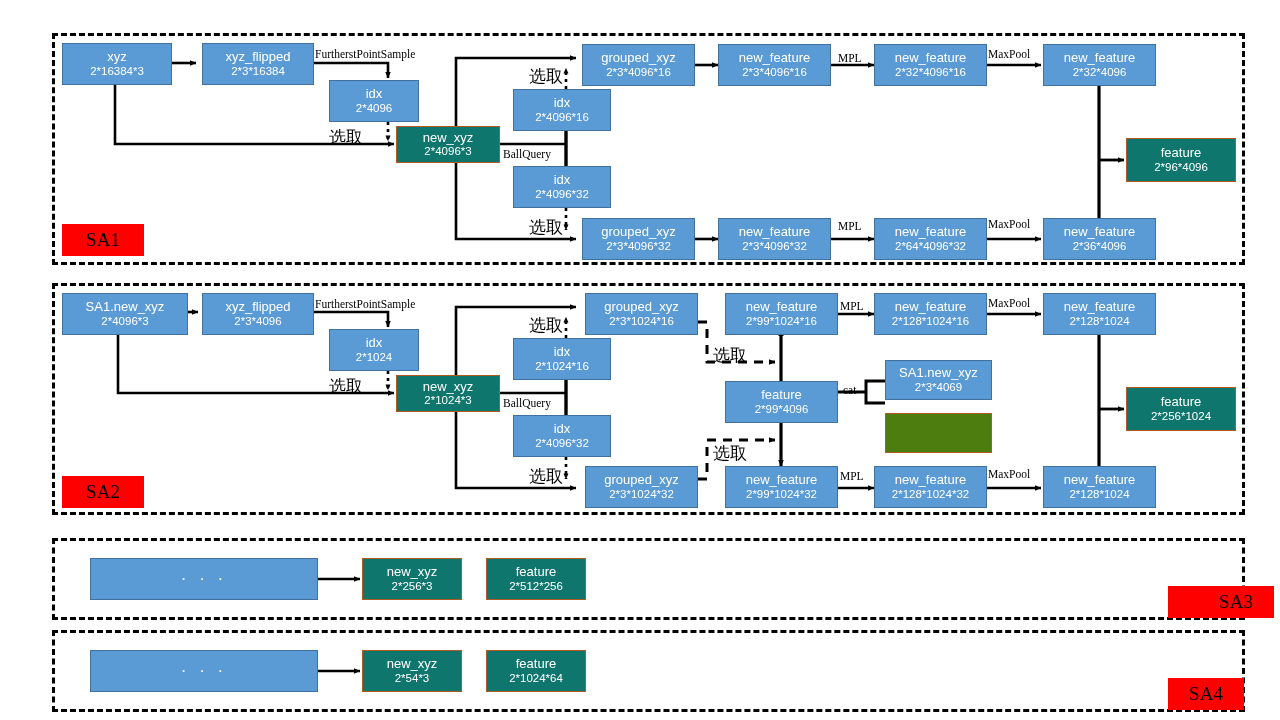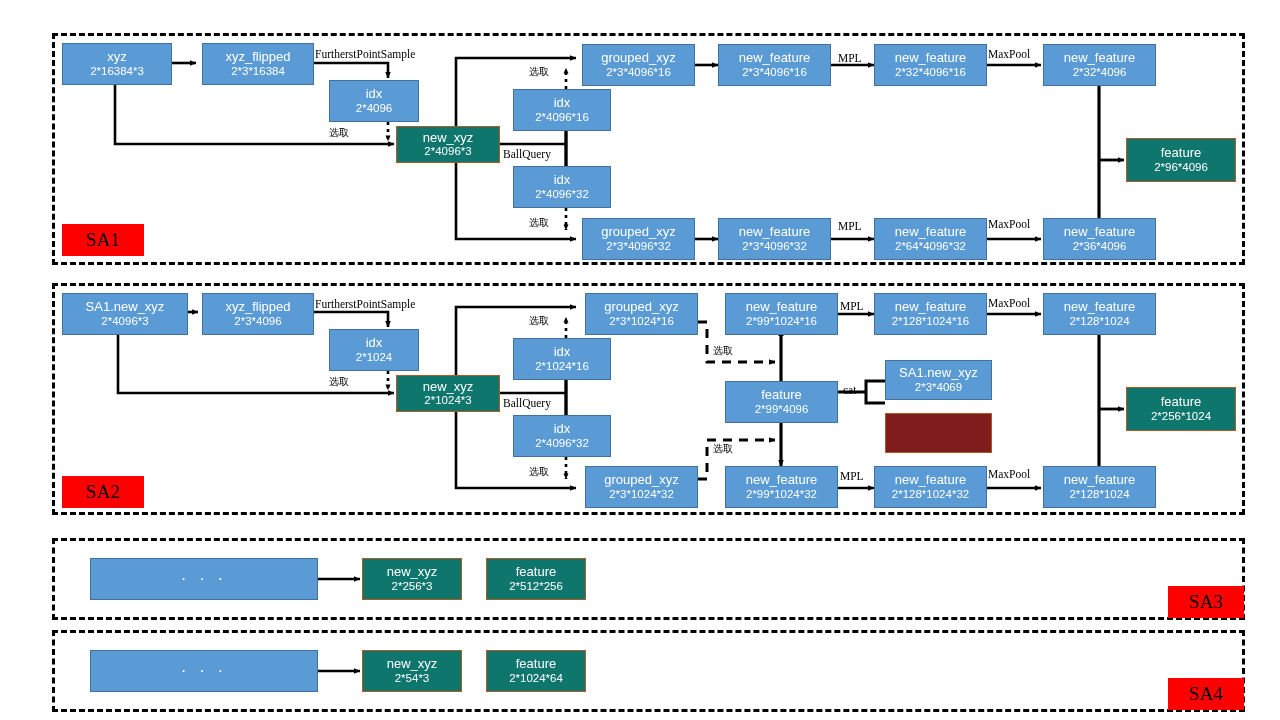--- a/index.html
+++ b/index.html
@@ -14,34 +14,34 @@
   .group-frame{position:absolute;border:3px dashed #000000;box-sizing:border-box;}
 
   
   .node{position:absolute;box-sizing:border-box;display:flex;flex-direction:column;
         align-items:center;justify-content:center;color:#ffffff;text-align:center;
         line-height:1.12;}
   .node .nm{font-size:13px;}
   .node .dim{font-size:11.5px;}
   .blue{background:#5B9BD5;border:1px solid #41719C;}
   .orange{background:#0f766e;border:1px solid #AE5A21;}
-  .orangeborder{background:#7f1d1d;border:1px solid #AE5A21;gap:40px;}
+  .orangeborder{background:#4d7c0f;border:1px solid #AE5A21;gap:40px;}
   .ellipsis{position:absolute;box-sizing:border-box;background:#5B9BD5;
             border:1px solid #41719C;display:flex;align-items:center;
             justify-content:center;color:#ffffff;font-size:17px;letter-spacing:4px;}
 
   
   .satag{position:absolute;background:#FF0000;border:1px solid #FF0000;
          display:flex;align-items:center;justify-content:center;
          color:#000000;font-family:"Liberation Serif",serif;font-size:19px;}
 
   
   .cap{position:absolute;font-family:"Liberation Serif",serif;font-size:11.5px;
        color:#000000;white-space:nowrap;}
-  .cap-cn{position:absolute;font-family:"DejaVu Sans",sans-serif;font-size:10px;
+  .cap-cn{position:absolute;font-family:"DejaVu Sans",sans-serif;font-size:17px;
           color:#000000;white-space:nowrap;}
 </style>
 </head>
 <body>
 
 <div id="stage">
 
   <svg id="edges" viewBox="0 0 1280 720" width="1280" height="720">
     <defs>
       <marker id="ah" markerWidth="7" markerHeight="7" refX="6.4" refY="3.1" orient="auto" markerUnits="userSpaceOnUse">
@@ -301,21 +301,21 @@
     <span>· · ·</span>
   </div>
   <div class="node orange" style="left:362px;top:558px;width:100px;height:42px;">
     <span class="nm">new_xyz</span>
     <span class="dim">2*256*3</span>
   </div>
   <div class="node orange" style="left:486px;top:558px;width:100px;height:42px;">
     <span class="nm">feature</span>
     <span class="dim">2*512*256</span>
   </div>
-  <div class="satag" style="left:1168px;top:586px;width:74px;height:30px;">
+  <div class="satag" style="left:1168px;top:586px;width:74px;height:30px;padding-left:30px;">
     <span>SA3</span>
   </div>
 
   <div class="ellipsis" style="left:90px;top:650px;width:228px;height:42px;">
     <span>· · ·</span>
   </div>
   <div class="node orange" style="left:362px;top:650px;width:100px;height:42px;">
     <span class="nm">new_xyz</span>
     <span class="dim">2*54*3</span>
   </div>

